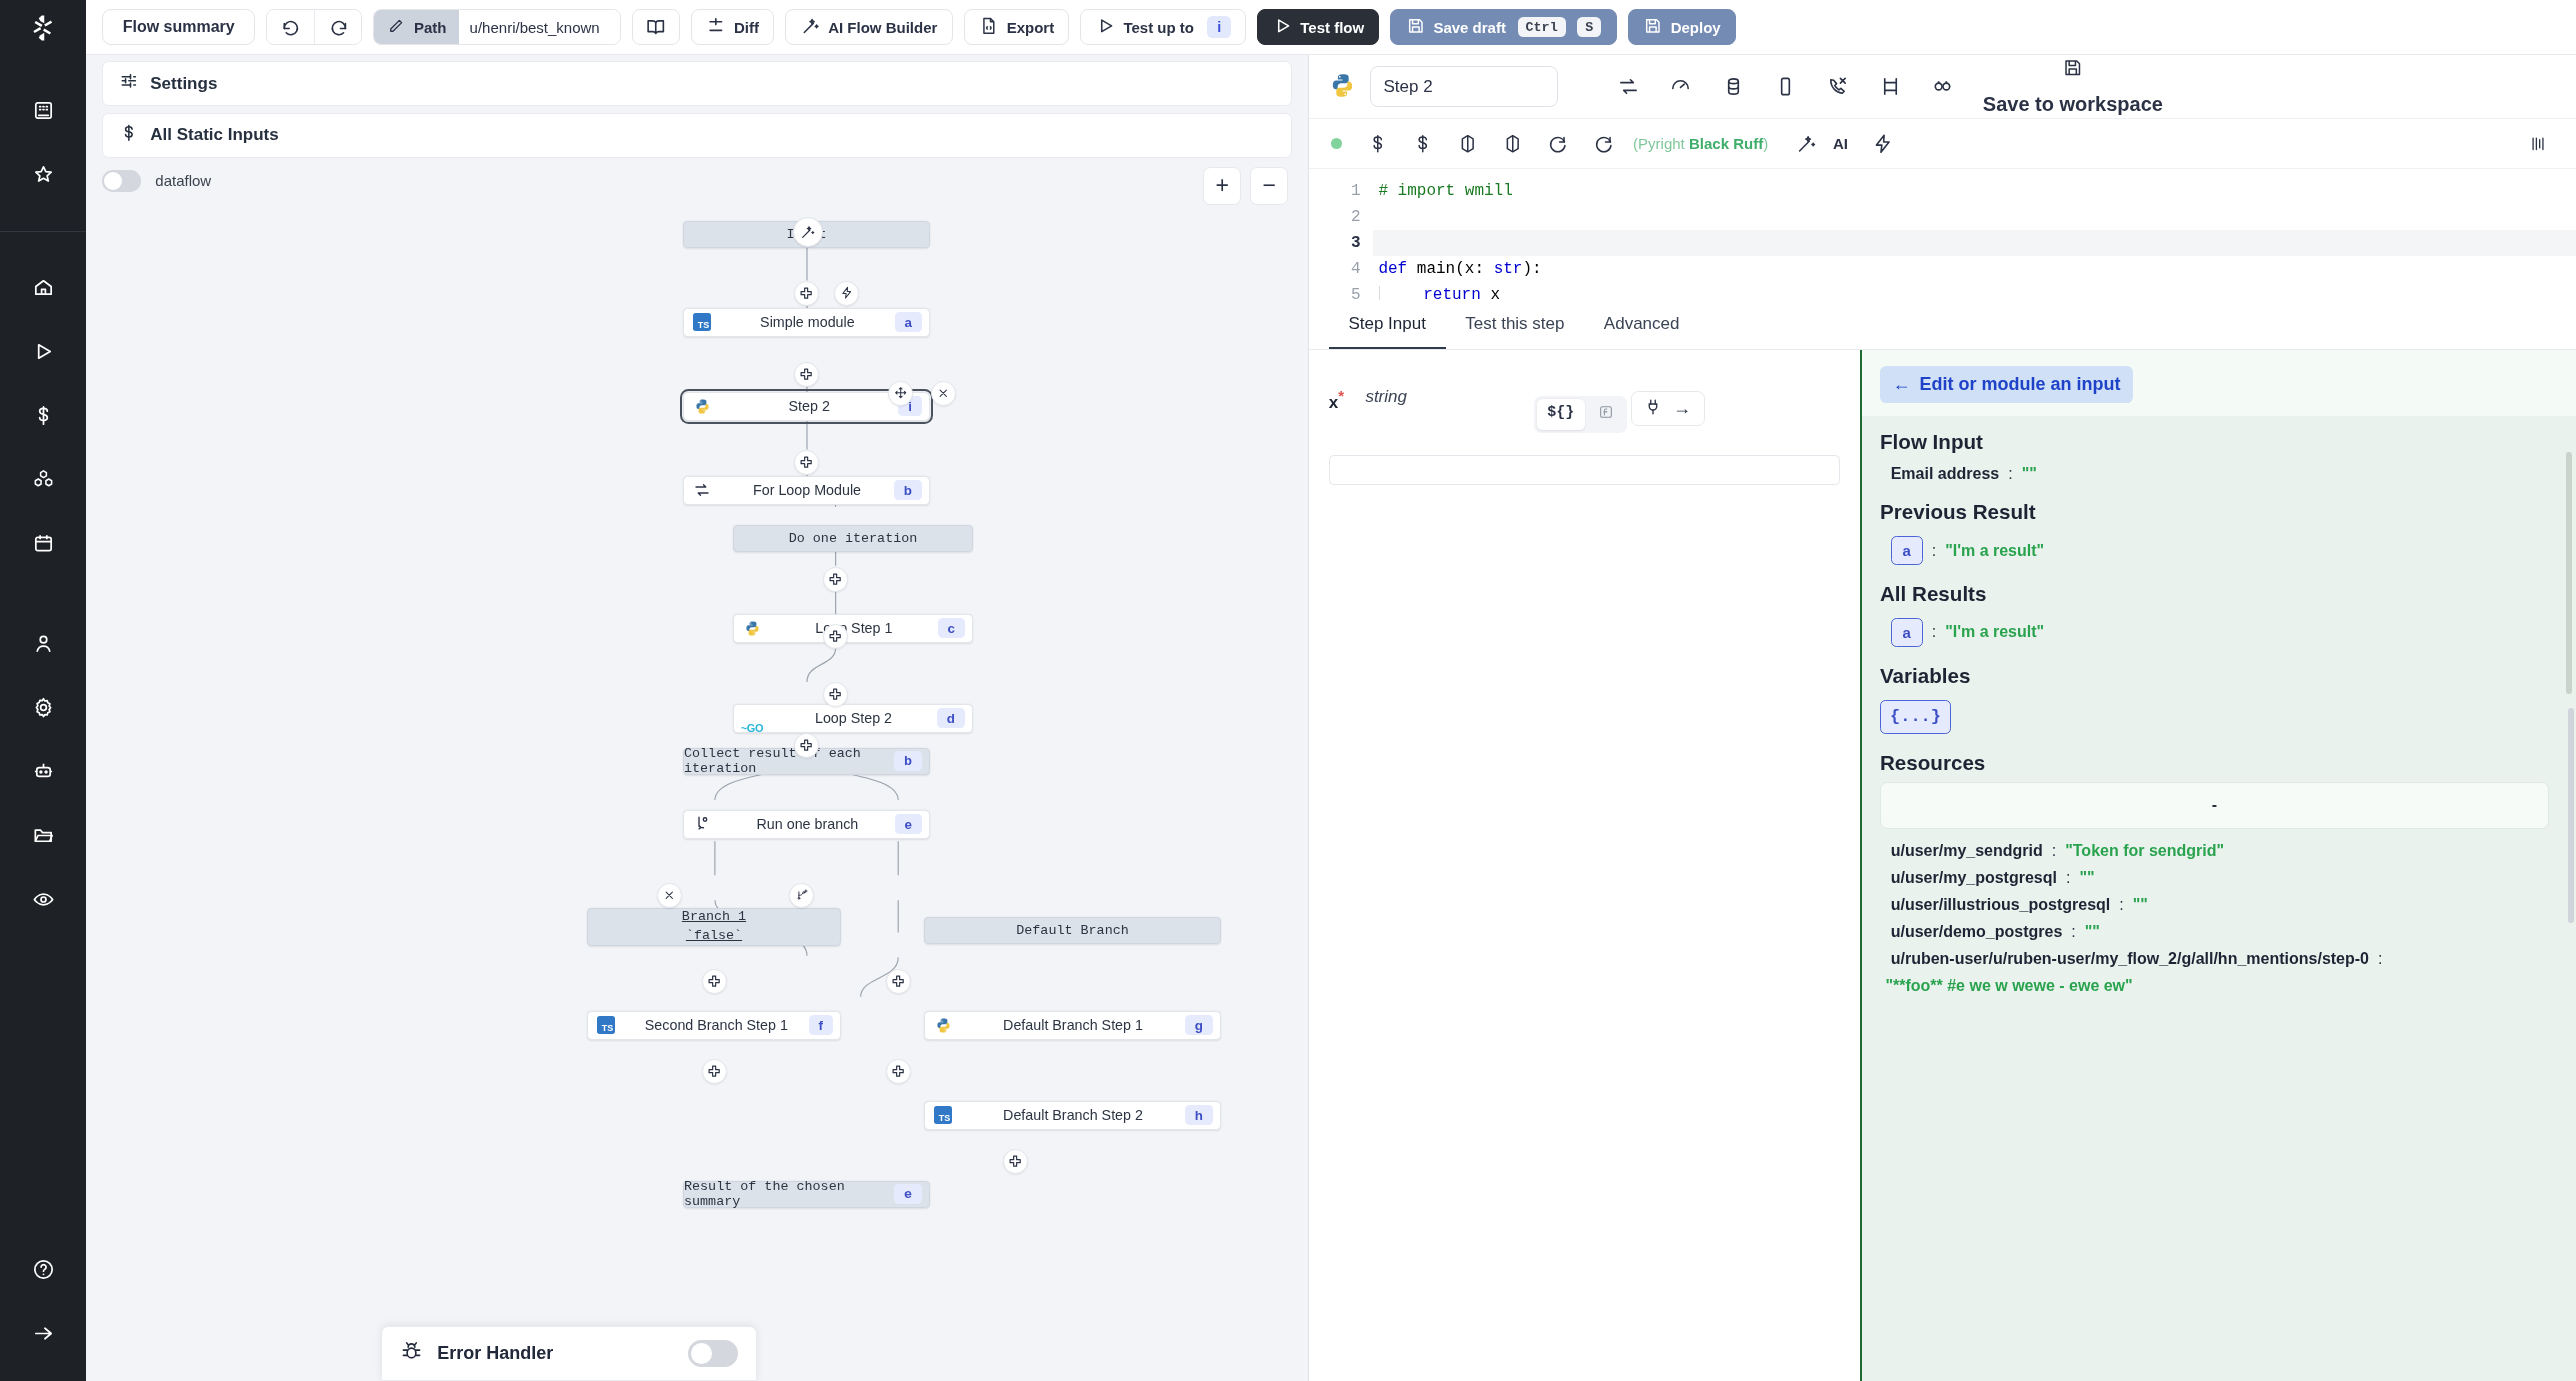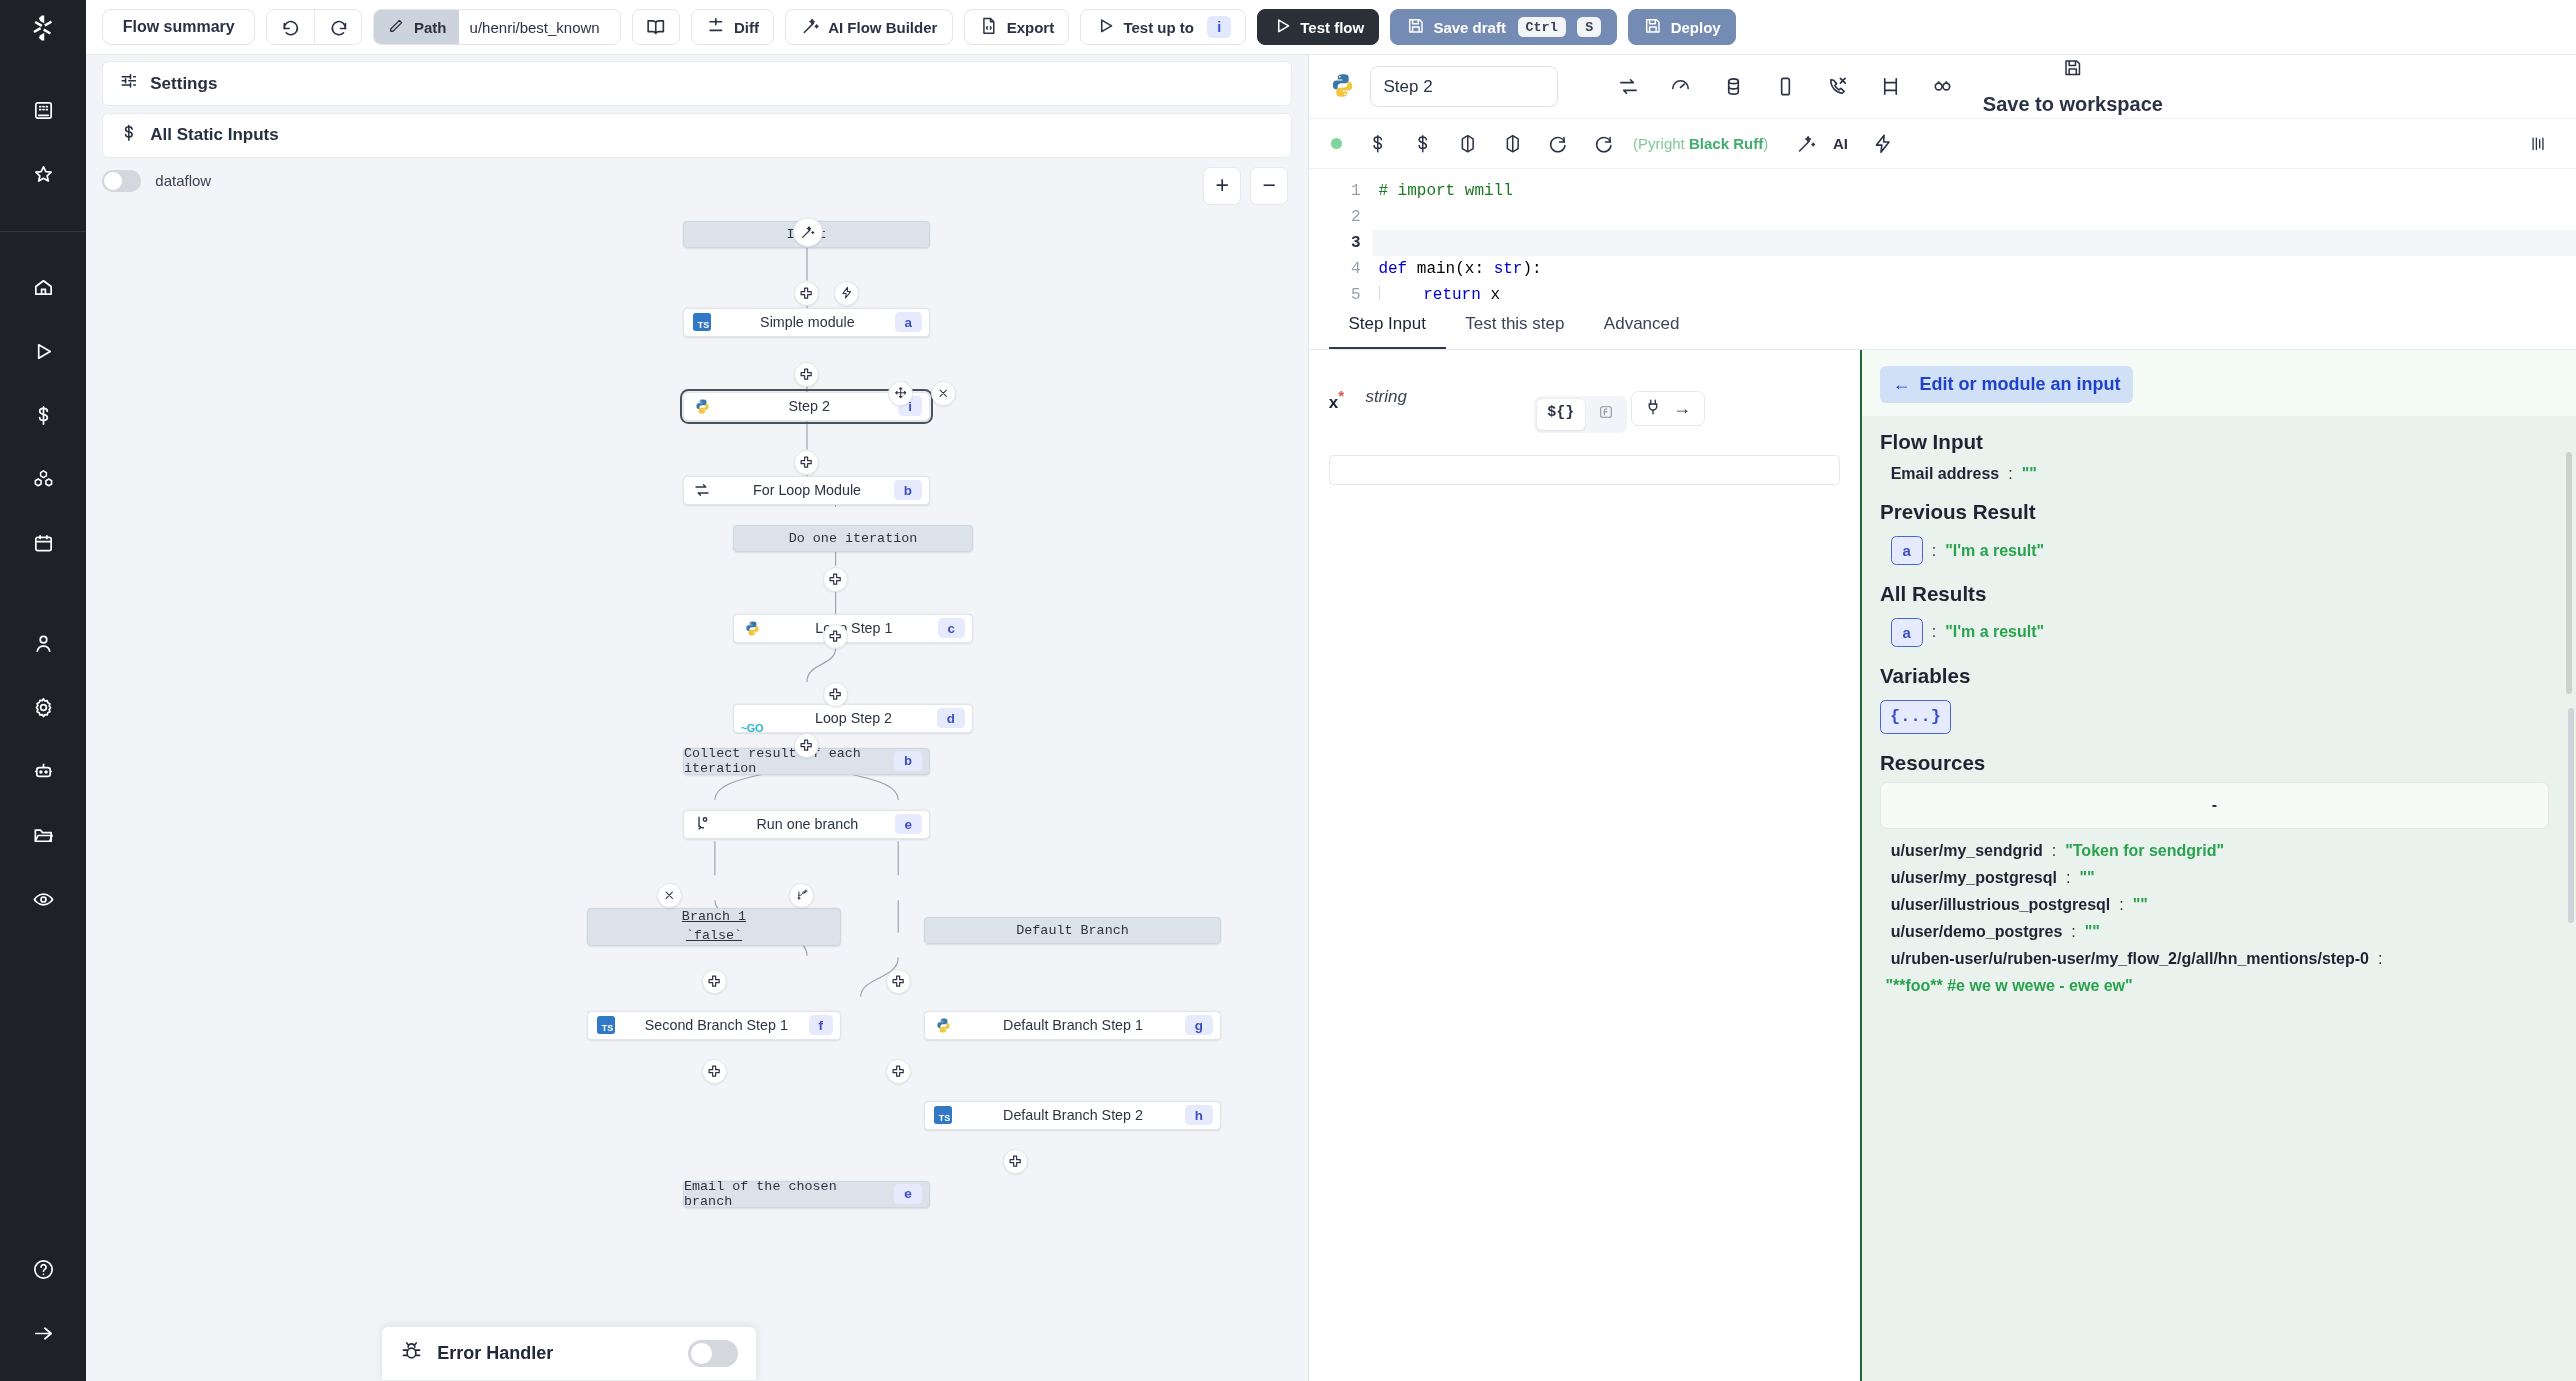--- a/index.html
+++ b/index.html
@@ -736,21 +736,21 @@
             <span class="nbadge">h</span>
           </div>
 
           <div class="plus-node" style="left:917px; top:957px;">
             <svg width="14.3" height="14.3" viewBox="0 0 24 24" fill="none" stroke="#2b3245" stroke-width="2" stroke-linejoin="round">
                 <path d="M9.5 3.5h5v6h6v5h-6v6h-5v-6h-6v-5h6v-6z"></path>
               </svg>
           </div>
 
           <div class="node gray" style="left:597px; top:989px; width:247px; height:27px;">
-            <span>Email of the chosen branch</span>
+            <span>Result of the chosen summary</span>
             <span class="nbadge" style="margin-left:9px;">e</span>
           </div>
 
           <div class="err-handler">
             <span>
               <svg width="23" height="23" viewBox="0 0 24 24" fill="none" stroke="#22293a" stroke-width="1.7" stroke-linecap="round" stroke-linejoin="round">
                 <path d="M8.5 7.5a3.5 3.5 0 017 0"></path>
                   <rect x="7.5" y="8.5" width="9" height="10" rx="4.5"></rect>
                 <path d="M3.5 10.5h4M16.5 10.5h4M3.5 16h4M16.5 16h4M8.5 5L7 3M15.5 5L17 3"></path>
               </svg>

